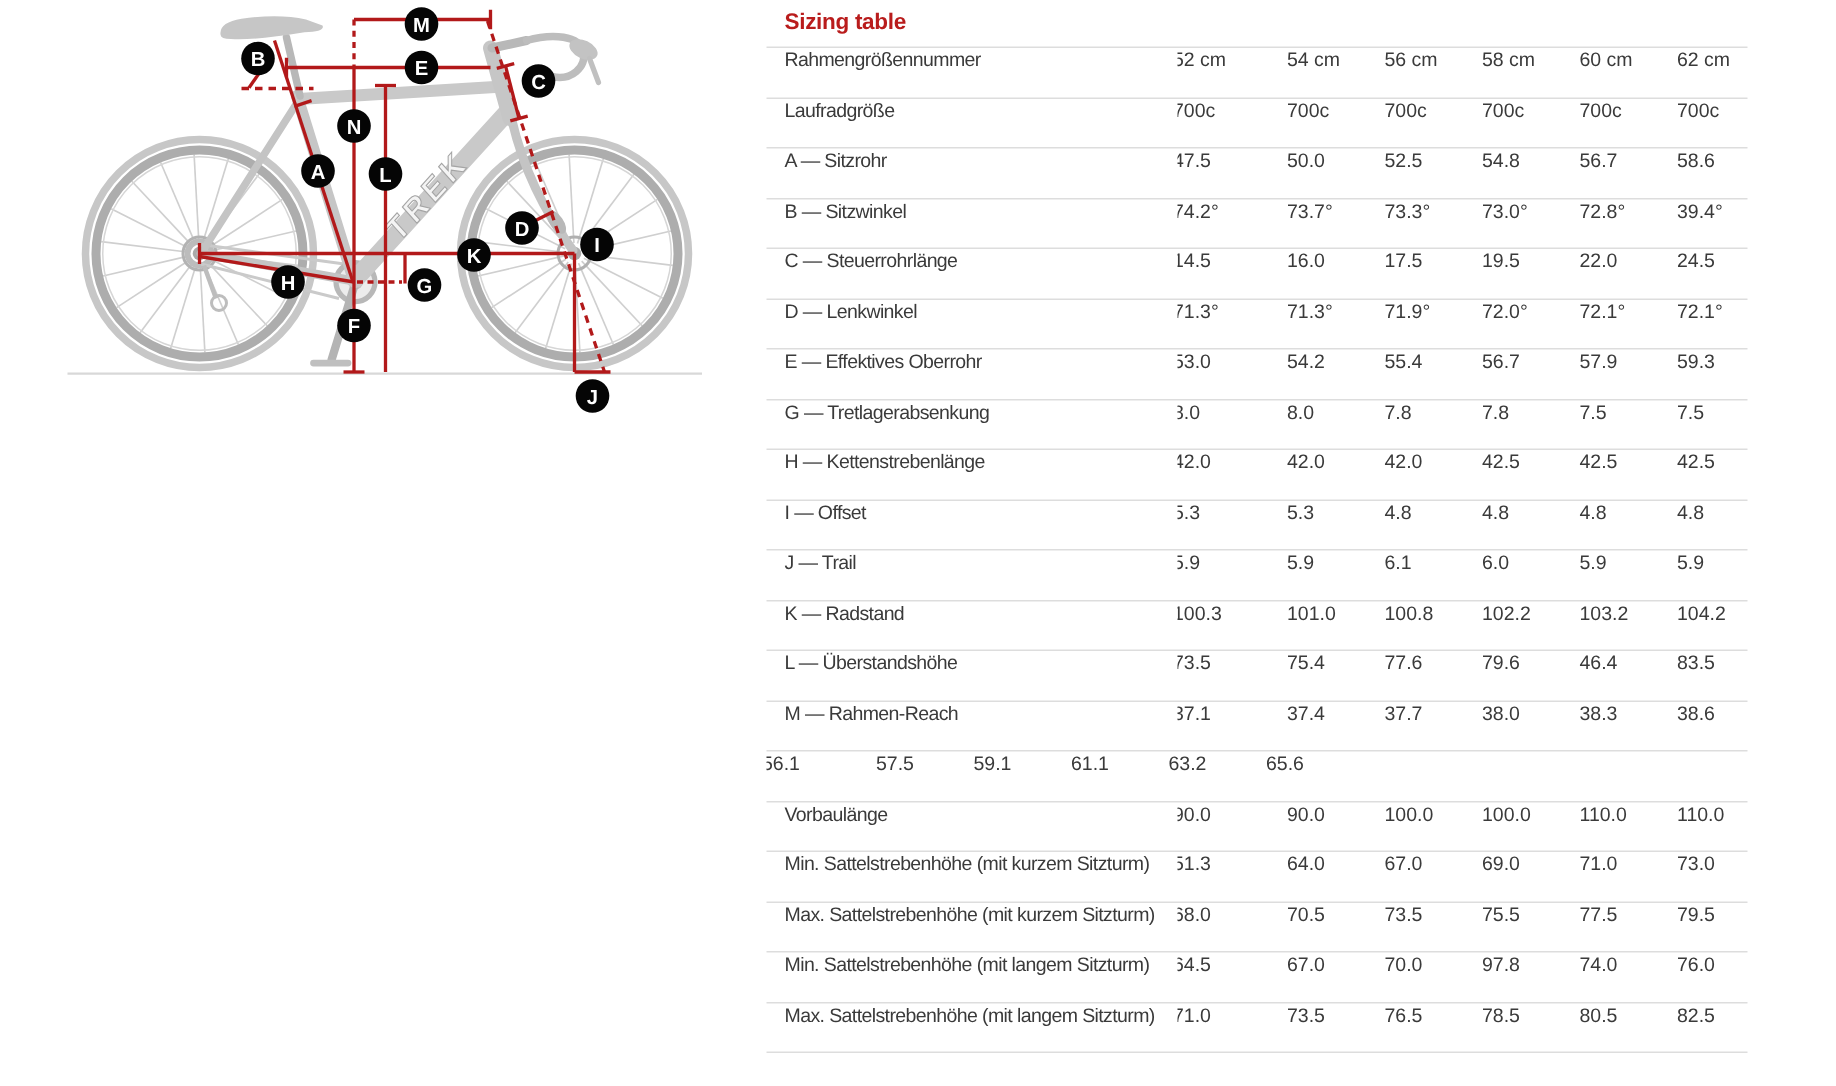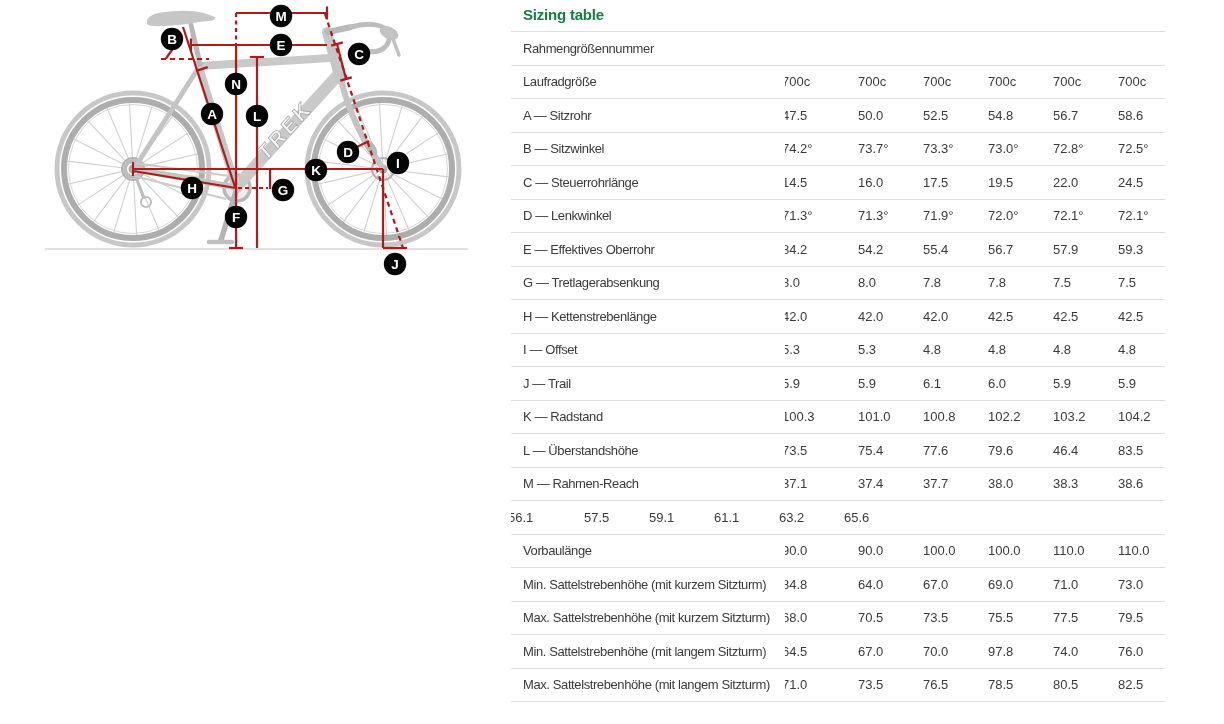--- a/index.html
+++ b/index.html
@@ -12,26 +12,26 @@
   }
   .page { position: relative; width: 1224px; height: 724px; }
 
   
   .diagram { position: absolute; left: 0; top: 0; width: 500px; height: 280px; }
 
   
   .sizing { position: absolute; left: 511px; top: 0; width: 654px; }
   .title {
     padding: 6px 0 0 12px; height: 31px;
-    font-size: 15px; font-weight: bold; color: #15803d;
+    font-size: 15px; font-weight: bold; color: #b91c1c;
     letter-spacing: -0.2px;
   }
   .trows { border-top: 1px solid #dddddd; }
   .trow {
-    display: flex; align-items: center;
+    display: flex; align-items: flex-start;
     height: 33.5px; border-bottom: 1px solid #dddddd;
   }
   .tlabel {
     width: 274px; flex-shrink: 0;
     padding-left: 12px;
     font-size: 13px; color: #3a3a3a; letter-spacing: -0.4px;
     white-space: nowrap; overflow: hidden;
   }
   .tdata { flex: 1 1 auto; overflow: hidden; }
   .tinner { display: flex; margin-left: -3px; width: 412px; }
@@ -237,20 +237,30 @@
           <text x="236" y="89">N</text>
         </g>
     </svg>
   </div>
 
   <div class="sizing">
     <div class="title">Sizing table</div>
     <div class="trows">
         <div class="trow">
           <div class="tlabel">Rahmengrößennummer</div>
+          <div class="tdata">
+            <div class="tinner">
+              <div class="tcell">52 cm</div>
+              <div class="tcell">54 cm</div>
+              <div class="tcell">56 cm</div>
+              <div class="tcell">58 cm</div>
+              <div class="tcell">60 cm</div>
+              <div class="tcell">62 cm</div>
+            </div>
+          </div>
         </div>
         <div class="trow">
           <div class="tlabel">Laufradgröße</div>
           <div class="tdata">
             <div class="tinner">
               <div class="tcell">700c</div>
               <div class="tcell">700c</div>
               <div class="tcell">700c</div>
               <div class="tcell">700c</div>
               <div class="tcell">700c</div>
@@ -273,21 +283,21 @@
         </div>
         <div class="trow">
           <div class="tlabel">B — Sitzwinkel</div>
           <div class="tdata">
             <div class="tinner">
               <div class="tcell">74.2°</div>
               <div class="tcell">73.7°</div>
               <div class="tcell">73.3°</div>
               <div class="tcell">73.0°</div>
               <div class="tcell">72.8°</div>
-              <div class="tcell">72.5°</div>
+              <div class="tcell">39.4°</div>
             </div>
           </div>
         </div>
         <div class="trow">
           <div class="tlabel">C — Steuerrohrlänge</div>
           <div class="tdata">
             <div class="tinner">
               <div class="tcell">14.5</div>
               <div class="tcell">16.0</div>
               <div class="tcell">17.5</div>
@@ -307,21 +317,21 @@
               <div class="tcell">72.0°</div>
               <div class="tcell">72.1°</div>
               <div class="tcell">72.1°</div>
             </div>
           </div>
         </div>
         <div class="trow">
           <div class="tlabel">E — Effektives Oberrohr</div>
           <div class="tdata">
             <div class="tinner">
-              <div class="tcell">84.2</div>
+              <div class="tcell">53.0</div>
               <div class="tcell">54.2</div>
               <div class="tcell">55.4</div>
               <div class="tcell">56.7</div>
               <div class="tcell">57.9</div>
               <div class="tcell">59.3</div>
             </div>
           </div>
         </div>
         <div class="trow">
           <div class="tlabel">G — Tretlagerabsenkung</div>
@@ -436,21 +446,21 @@
               <div class="tcell">100.0</div>
               <div class="tcell">110.0</div>
               <div class="tcell">110.0</div>
             </div>
           </div>
         </div>
         <div class="trow">
           <div class="tlabel">Min. Sattelstrebenhöhe (mit kurzem Sitzturm)</div>
           <div class="tdata">
             <div class="tinner">
-              <div class="tcell">84.8</div>
+              <div class="tcell">51.3</div>
               <div class="tcell">64.0</div>
               <div class="tcell">67.0</div>
               <div class="tcell">69.0</div>
               <div class="tcell">71.0</div>
               <div class="tcell">73.0</div>
             </div>
           </div>
         </div>
         <div class="trow">
           <div class="tlabel">Max. Sattelstrebenhöhe (mit kurzem Sitzturm)</div>

